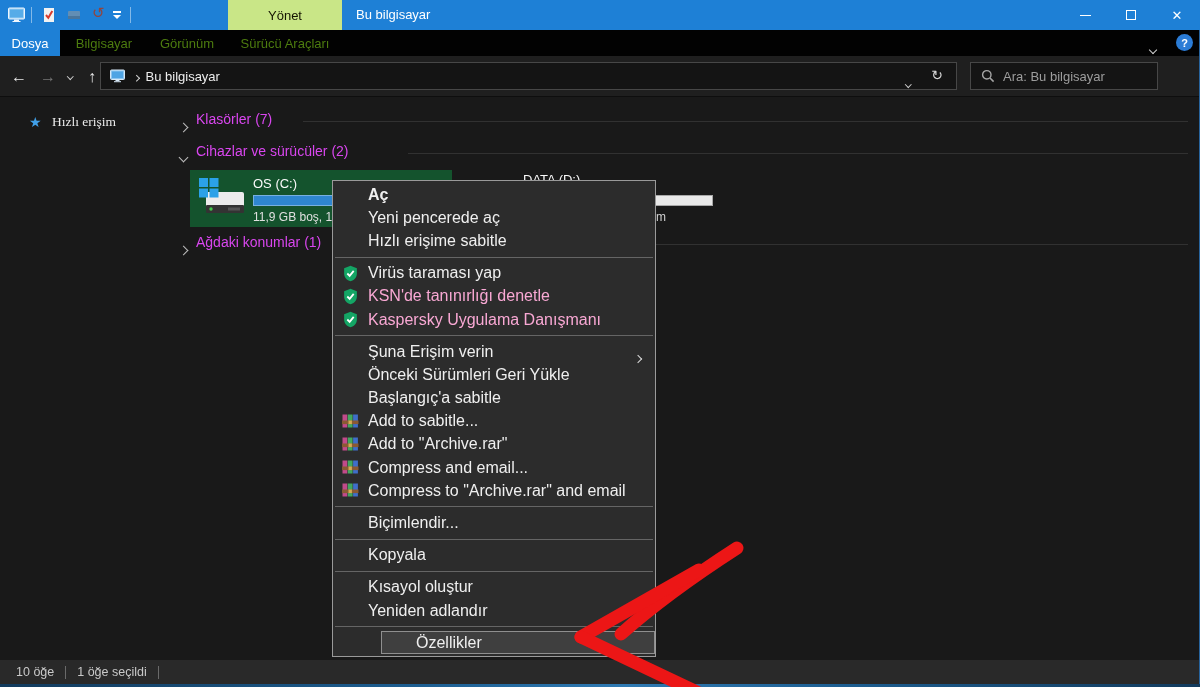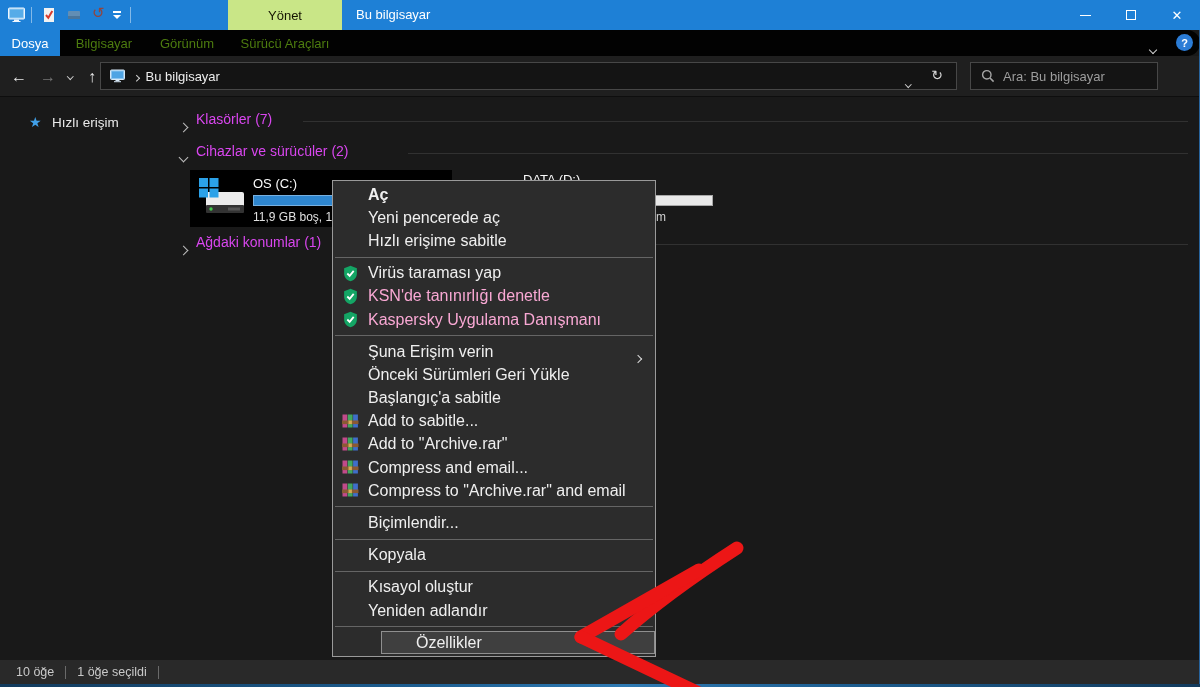--- a/index.html
+++ b/index.html
@@ -17,21 +17,21 @@
   .qat-chev .tri { width:0; height:0; border-left:4px solid transparent; border-right:4px solid transparent; border-top:4px solid #fff; }
   .manage-tab { position:absolute; left:228px; top:0; width:114px; height:30px; background:#c9e687;
                 color:#151500; font-size:13px; display:flex; align-items:center; justify-content:center; }
   .tb-title { position:absolute; left:356px; top:0; height:30px; line-height:30px; color:#fff; font-size:13px; }
   .win-btn { position:absolute; top:0; width:46px; height:30px; display:flex; align-items:center; justify-content:center; color:#fff; }
   .btn-min { left:1062px; } .btn-max { left:1108px; } .btn-close { left:1154px; font-size:13px; }
   .glyph-min { width:11px; height:1px; background:#fff; }
   .glyph-max { width:10px; height:10px; border:1px solid #fff; }
 
   
-  .ribbon { position:absolute; top:30px; left:0; right:0; height:26px; background:#020202;border-radius:13px; }
+  .ribbon { position:absolute; top:30px; left:0; right:0; height:26px; background:#020202; }
   .rtab { position:absolute; top:0; height:26px; display:flex; align-items:center; justify-content:center;
           font-size:13px; color:#4d7c0f; }
   .rtab.file { left:0; width:60px; background:#1e80d6; color:#fff; }
   .ribbon-chev { position:absolute; left:1150px; top:9px; }
   .help-icon { position:absolute; left:1176px; top:4px; width:17px; height:17px; border-radius:50%;
                background:#2b7cd6; color:#fff; font-size:11px; font-weight:bold;
                display:flex; align-items:center; justify-content:center; }
 
   
   .navbar { position:absolute; top:56px; left:0; right:0; height:41px; background:#1f1f1f; border-bottom:1px solid #0e0e0e; }
@@ -45,31 +45,31 @@
   .chev.right { transform:rotate(-45deg); }
   .chev.sm { width:4.5px; height:4.5px; }
   .chev.hdr { border-color:#bdbdbd; width:7px; height:7px; }
 
   
   .sidebar { position:absolute; top:97px; left:0; width:168px; bottom:27px; background:#191919; }
   .side-item { position:absolute; left:0; width:168px; height:28px; display:flex; align-items:center; font-size:13.5px; color:#eaeaea; }
   .side-item.selected { background:#3a3a3a; }
   .side-star { position:absolute; left:29px; font-size:14px; color:#41a0e8; }
   .side-ic { position:absolute; left:30px; }
-  .side-label { position:absolute; left:52px; }
+  .side-label { position:absolute; left:52px;font-family:Liberation Serif, serif; }
 
   
   .main { position:absolute; top:97px; left:168px; right:0; bottom:27px; background:#191919; }
   .grp { position:absolute; left:0; right:0; height:24px; }
   .grp-chev { position:absolute; left:12px; top:8px; }
   .grp-label { position:absolute; left:28px; top:2px; font-size:14px; color:#d946ef; }
   .grp-line { position:absolute; top:12px; right:12px; height:1px; background:#313131; }
 
   .tile { position:absolute; width:262px; height:57px; }
-  .tile.selected { background:#000000; }
+  .tile.selected { background:#14532d; }
   .tile-ic { position:absolute; left:8px; top:6px; }
   .tile-name { position:absolute; left:63px; top:6px; font-size:13px; color:#fafafa; }
   .tile-bar { position:absolute; left:63px; top:25px; width:190px; height:11px; }
   .bar-os { background:#2e86cf; border:1px solid rgba(255,255,255,.35); }
   .bar-data { background:#e9e9e9; border:1px solid #a8a8a8; }
   .tile-detail { position:absolute; left:63px; top:40px; font-size:12px; color:#e0e0e0; white-space:nowrap; }
   .tile-detail.d2 { left:196px; color:#d2d2d2; }
 
   
   .cm { position:absolute; left:332px; top:180px; width:324px; background:#2c2c2c; border:1px solid #9a9a9a;

